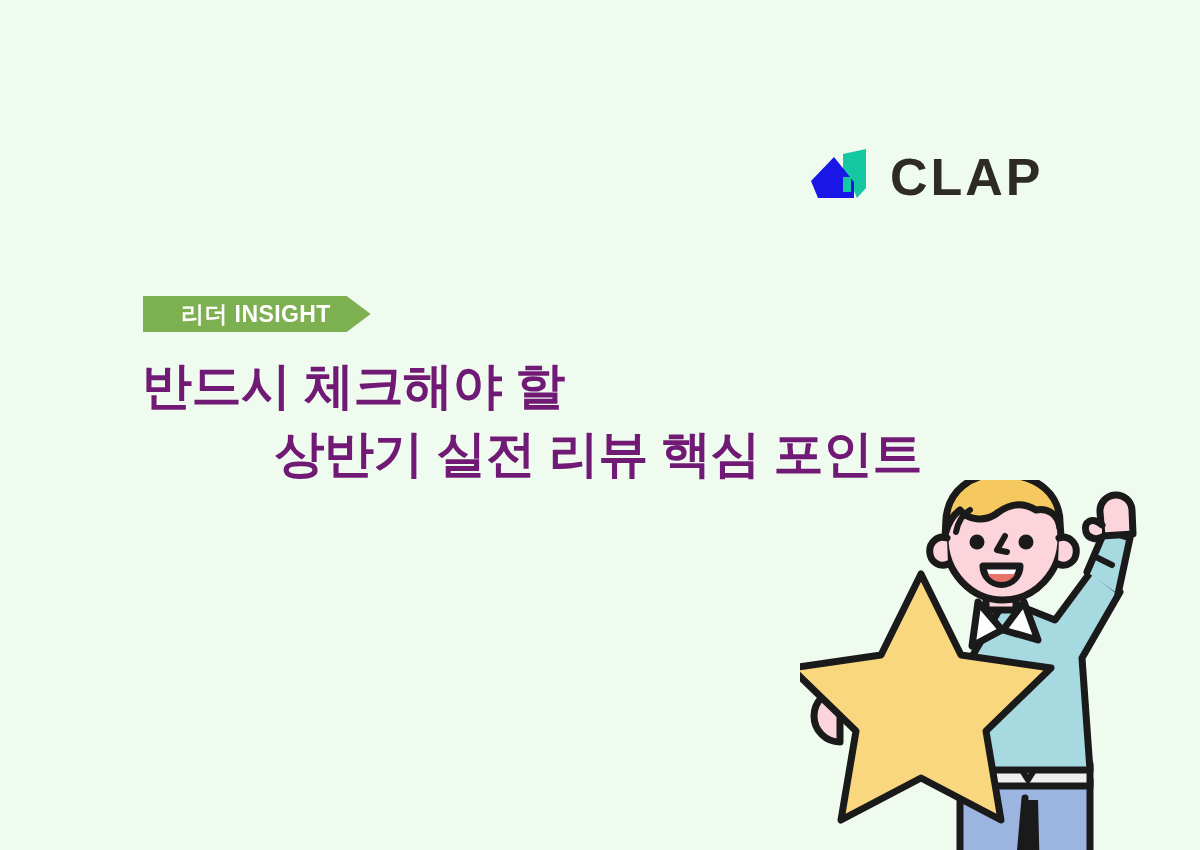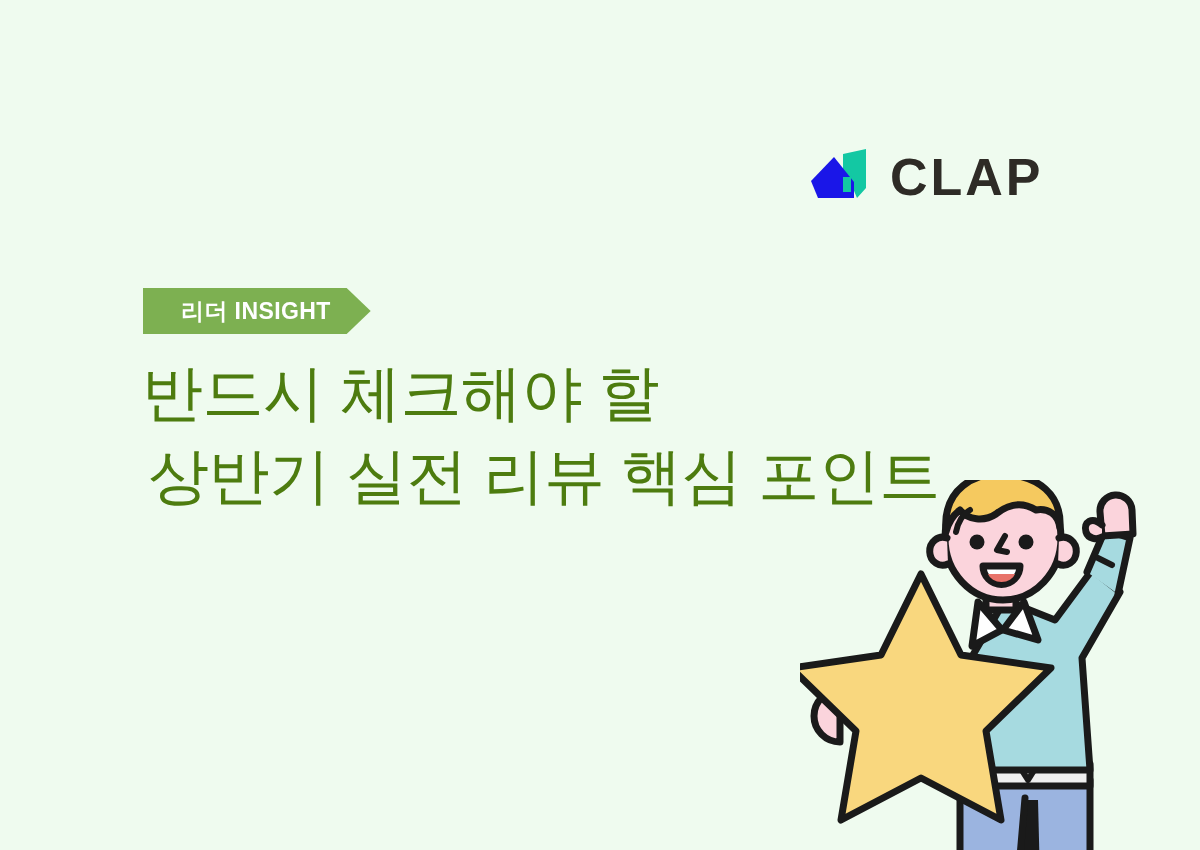--- a/index.html
+++ b/index.html
@@ -48,22 +48,22 @@
     color: #2E2B26;
     line-height: 1;
     white-space: nowrap;
     text-align: center;
   }
 
   
   #eyebrow-badge {
     position: absolute;
     left: 143px;
-    top: 288px;
-    height: 46px;
+    top: 296px;
+    height: 36px;
     min-width: 222px;
     background: #7DB051;
     display: flex;
     align-items: center;
     padding: 0 40px 0 38px;
     box-sizing: border-box;
     clip-path: polygon(0 0, calc(100% - 24px) 0, 100% 50%, calc(100% - 24px) 100%, 0 100%);
   }
   #eyebrow-badge .badge-label {
     color: #FFFFFF;
@@ -75,23 +75,23 @@
   }
 
   
   #headline {
     position: absolute;
     left: 142px;
     top: 352px;
     width: 780px;
   }
   #headline .headline-line {
-    color: #4d7c0f;
-    font-size: 61px;
-    font-weight: normal;
+    color: #701a75;
+    font-size: 50px;
+    font-weight: bold;
     line-height: 1.36;
     letter-spacing: -0.5px;
     white-space: nowrap;
   }
   #headline .headline-line.line-2 {
     padding-left: 6px;
     text-align: right;
   }
 
   

